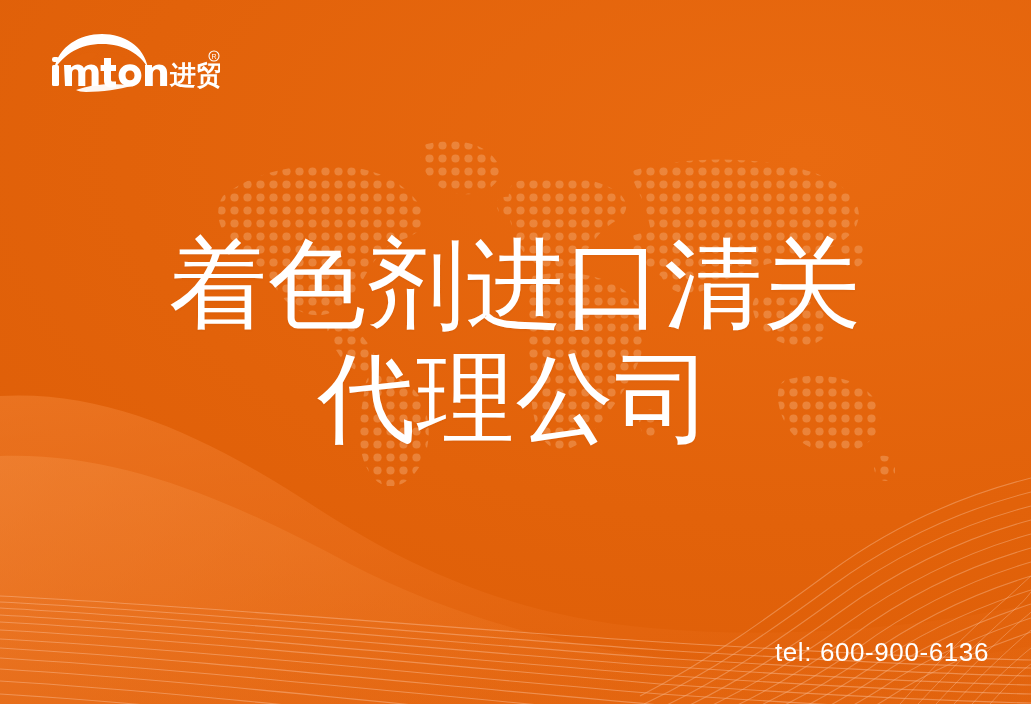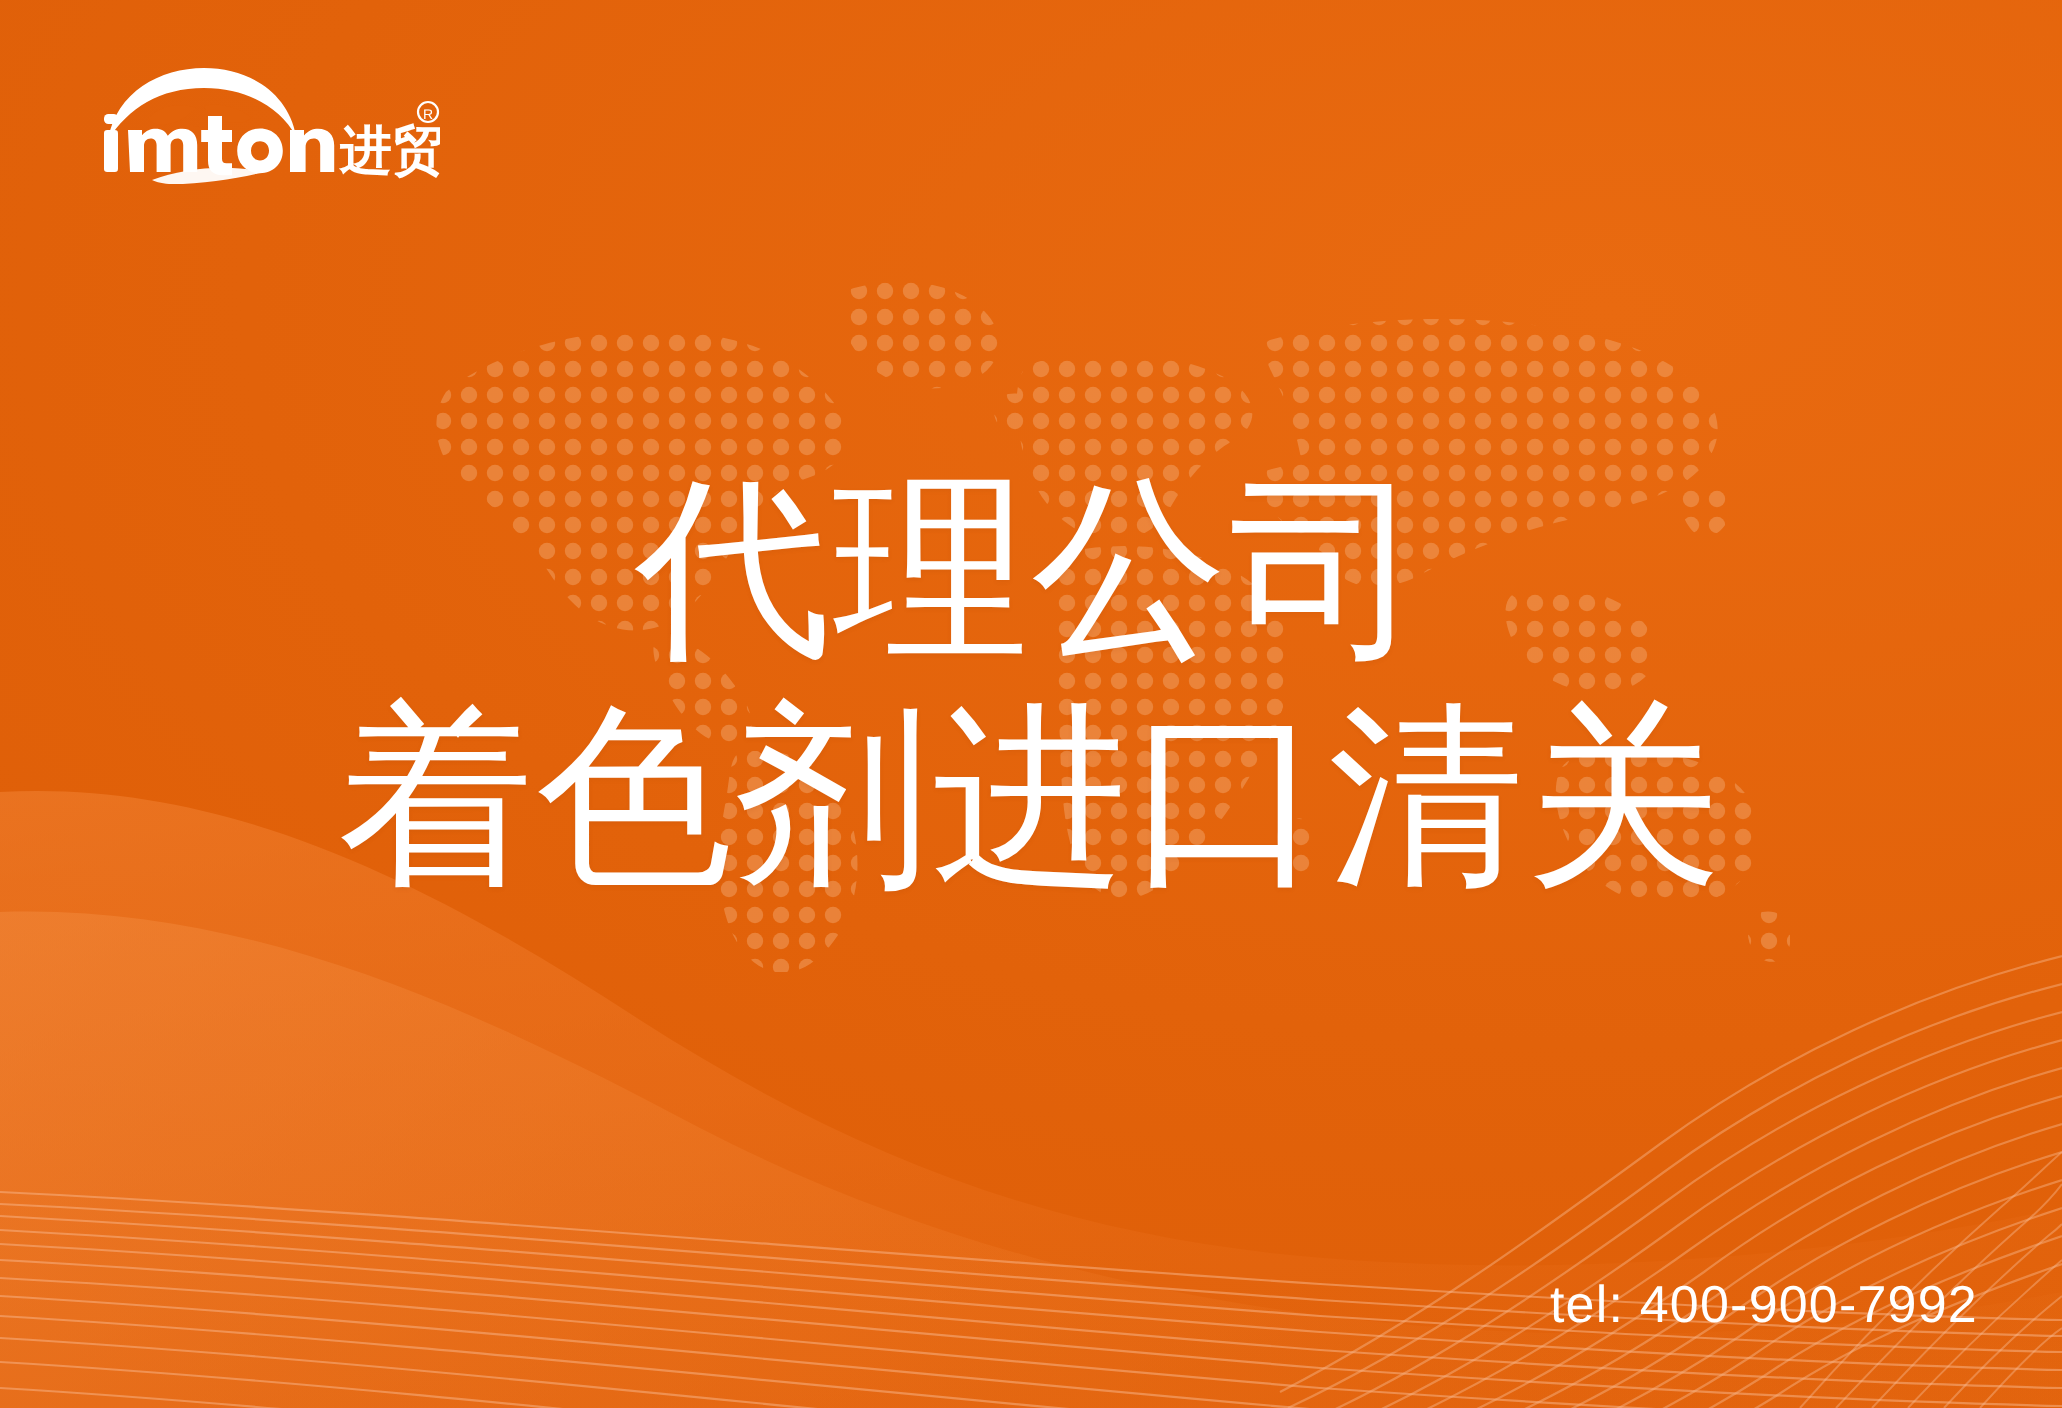--- a/index.html
+++ b/index.html
@@ -270,19 +270,19 @@
         <text x="174" y="31.4" text-anchor="middle" font-family="'Liberation Sans','DejaVu Sans',sans-serif" font-size="7" fill="#ffffff">R</text>
       </g>
 
       <g>
         <path d="M36 62 C52 56 74 54 92 58 C80 61 62 64 46 64 C42 64 38 63 36 62 Z" fill="#ffffff" opacity="0.95"></path>
       </g>
     </svg>
   </div>
 
   <div id="headline">
+    <span class="headline-line">着色剂进口清关</span>
     <span class="headline-line">代理公司</span>
-    <span class="headline-line">着色剂进口清关</span>
-  </div>
-
-  <div id="tel">tel: 400-900-7992</div>
+  </div>
+
+  <div id="tel">tel: 600-900-6136</div>
 
 </div>
 
 </body></html>

